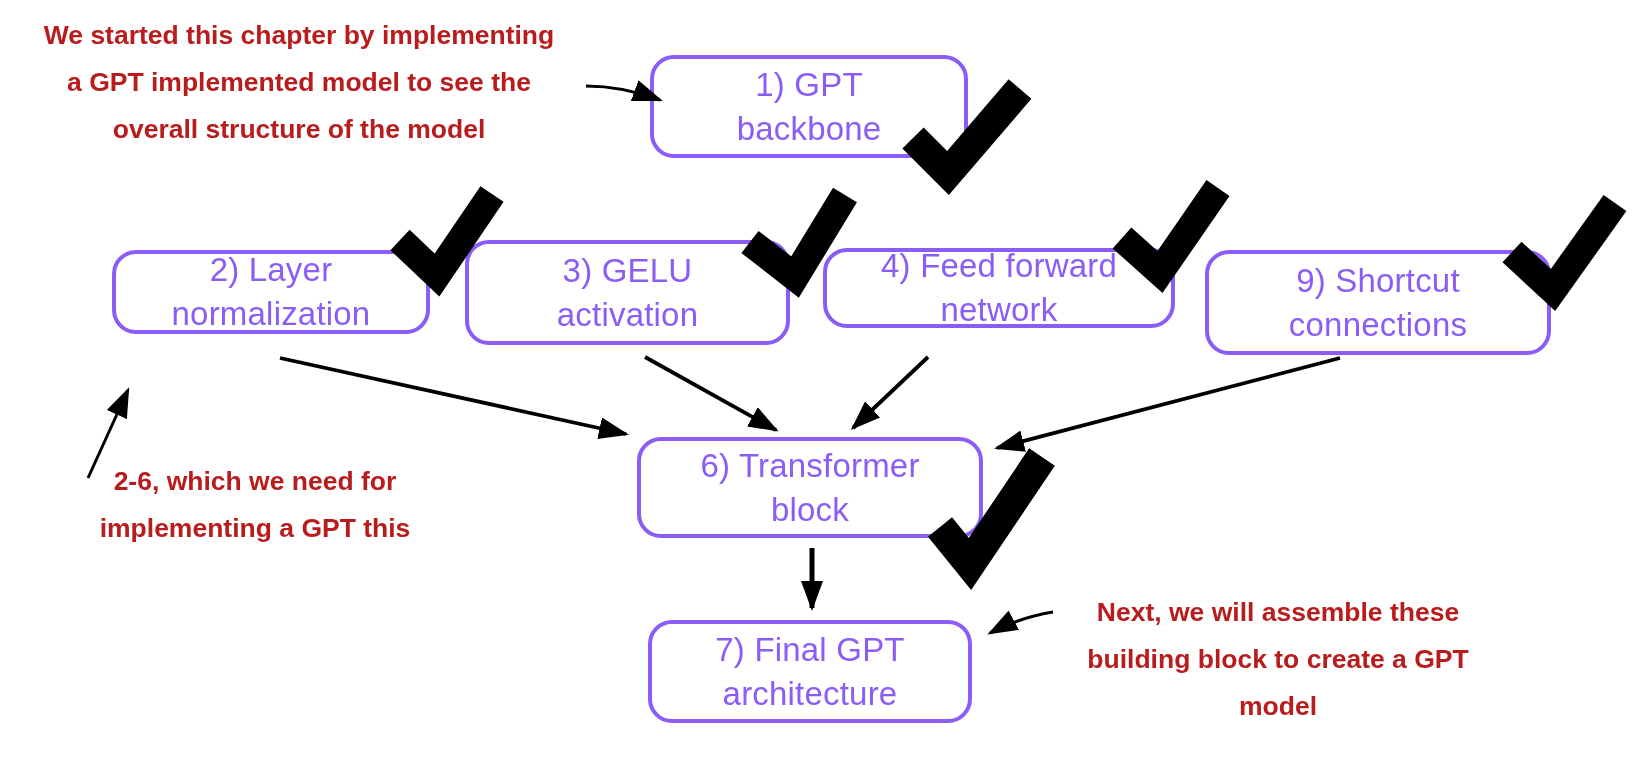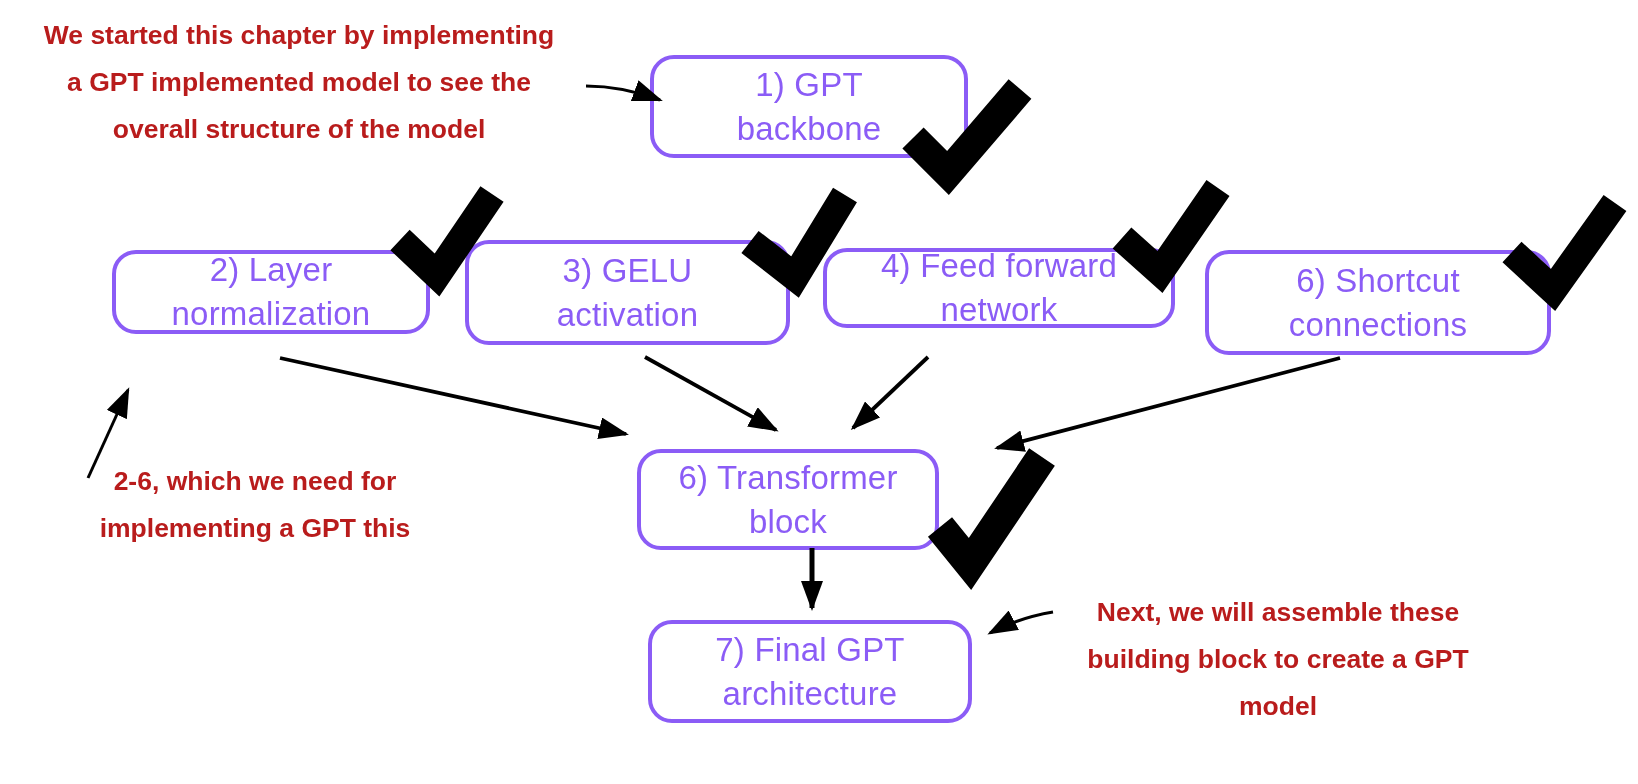--- a/index.html
+++ b/index.html
@@ -61,25 +61,25 @@
     <span>3) GELU</span>
     <span>activation</span>
   </div>
 
   <div class="box" style="left:823px;top:248px;width:352px;height:80px;">
     <span>4) Feed forward</span>
     <span>network</span>
   </div>
 
   <div class="box" style="left:1205px;top:250px;width:346px;height:105px;">
-    <span>6) Shortcut</span>
+    <span>9) Shortcut</span>
     <span>connections</span>
   </div>
 
-  <div class="box" style="left:637px;top:449px;width:302px;height:101px;">
+  <div class="box" style="left:637px;top:437px;width:346px;height:101px;">
     <span>6) Transformer</span>
     <span>block</span>
   </div>
 
   <div class="box" style="left:648px;top:620px;width:324px;height:103px;">
     <span>7) Final GPT</span>
     <span>architecture</span>
   </div>
 
   <svg class="overlay" width="1638" height="784" viewBox="0 0 1638 784" aria-hidden="true">

